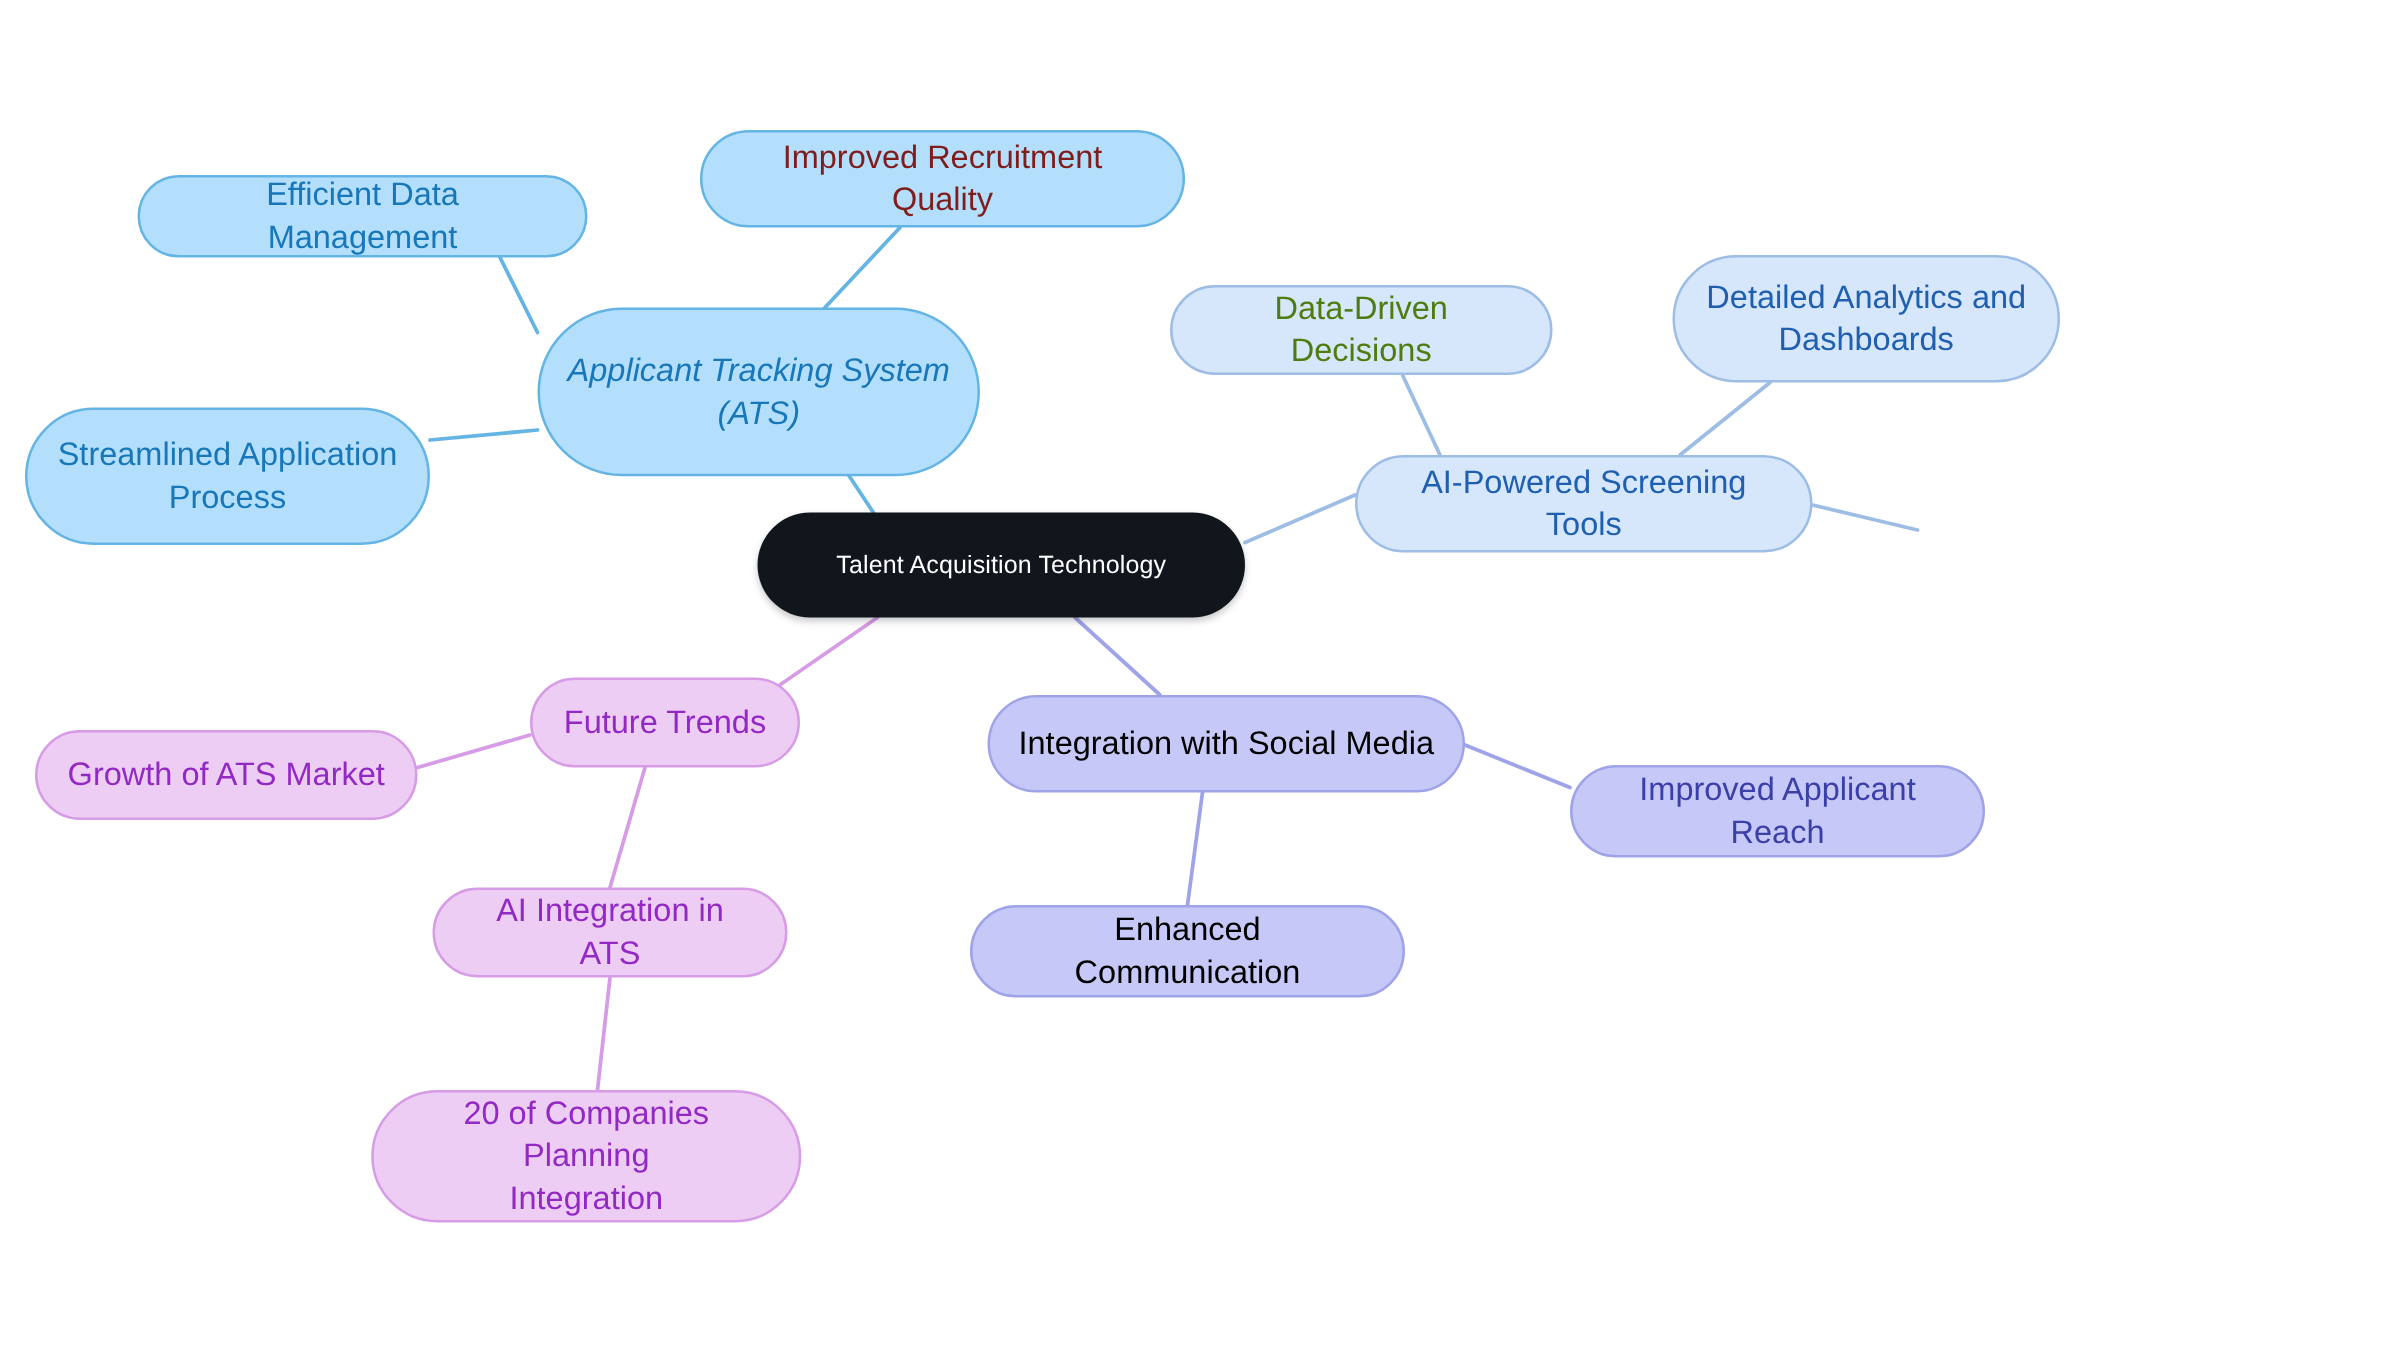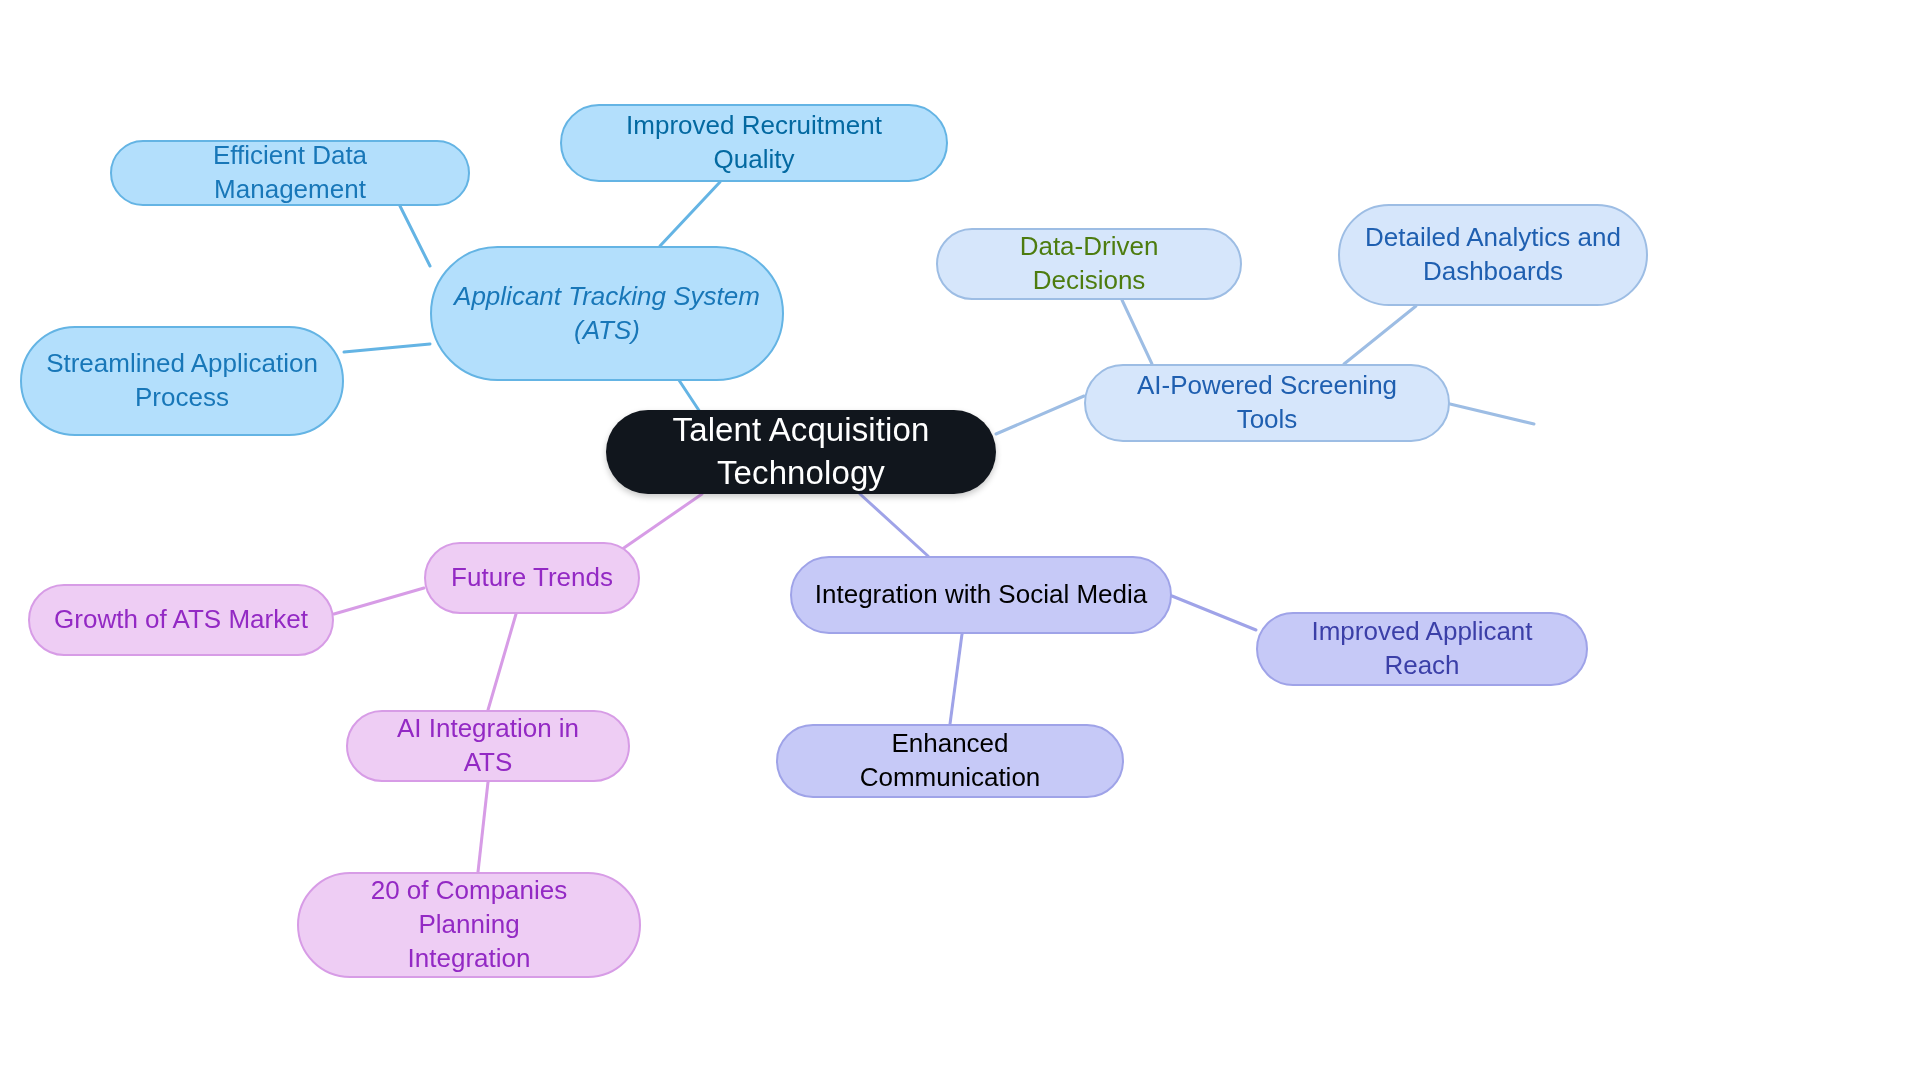--- a/index.html
+++ b/index.html
@@ -37,21 +37,21 @@
     border-style: solid;
     border-width: 2px;
     line-height: 1.30;
     white-space: pre-line;
     padding: 0 22px;
   }
   .node-root {
     border-width: 0;
     border-radius: 44px;
     color: #ffffff;
-    font-size: 33px;
+    font-size: 20px;
     letter-spacing: 0.1px;
     box-shadow: 0 3px 6px rgba(0,0,0,0.22);
   }
   .node-branch { font-size: 26px; }
   .node-leaf   { font-size: 26px; }
 </style>
 </head>
 <body>
 
 <div id="canvas" style="background: rgb(255, 255, 255);">
@@ -77,21 +77,21 @@
     <span>Talent Acquisition Technology</span>
   </div>
 
   <div class="node node-branch" style="left: 430px; top: 246px; width: 354px; height: 135px; background: rgb(179, 223, 252); border-color: rgb(100, 180, 228); color: rgb(24, 119, 184); font-style: italic;">
     <span>Applicant Tracking System
 (ATS)</span>
   </div>
   <div class="node node-leaf" style="left: 110px; top: 140px; width: 360px; height: 66px; background: rgb(179, 223, 252); border-color: rgb(100, 180, 228); color: rgb(24, 119, 184);">
     <span>Efficient Data Management</span>
   </div>
-  <div class="node node-leaf" style="left: 560px; top: 104px; width: 388px; height: 78px; background: rgb(179, 223, 252); border-color: rgb(100, 180, 228); color: #0369a1;">
+  <div class="node node-leaf" style="left: 560px; top: 104px; width: 388px; height: 78px; background: rgb(179, 223, 252); border-color: rgb(100, 180, 228); color: #7f1d1d;">
     <span>Improved Recruitment Quality</span>
   </div>
   <div class="node node-leaf" style="left: 20px; top: 326px; width: 324px; height: 110px; background: rgb(179, 223, 252); border-color: rgb(100, 180, 228); color: rgb(24, 119, 184);">
     <span>Streamlined Application
 Process</span>
   </div>
 
   <div class="node node-branch" style="left: 1084px; top: 364px; width: 366px; height: 78px; background: rgb(214, 230, 251); border-color: rgb(157, 189, 228); color: rgb(31, 95, 176);">
     <span>AI-Powered Screening Tools</span>
   </div>

